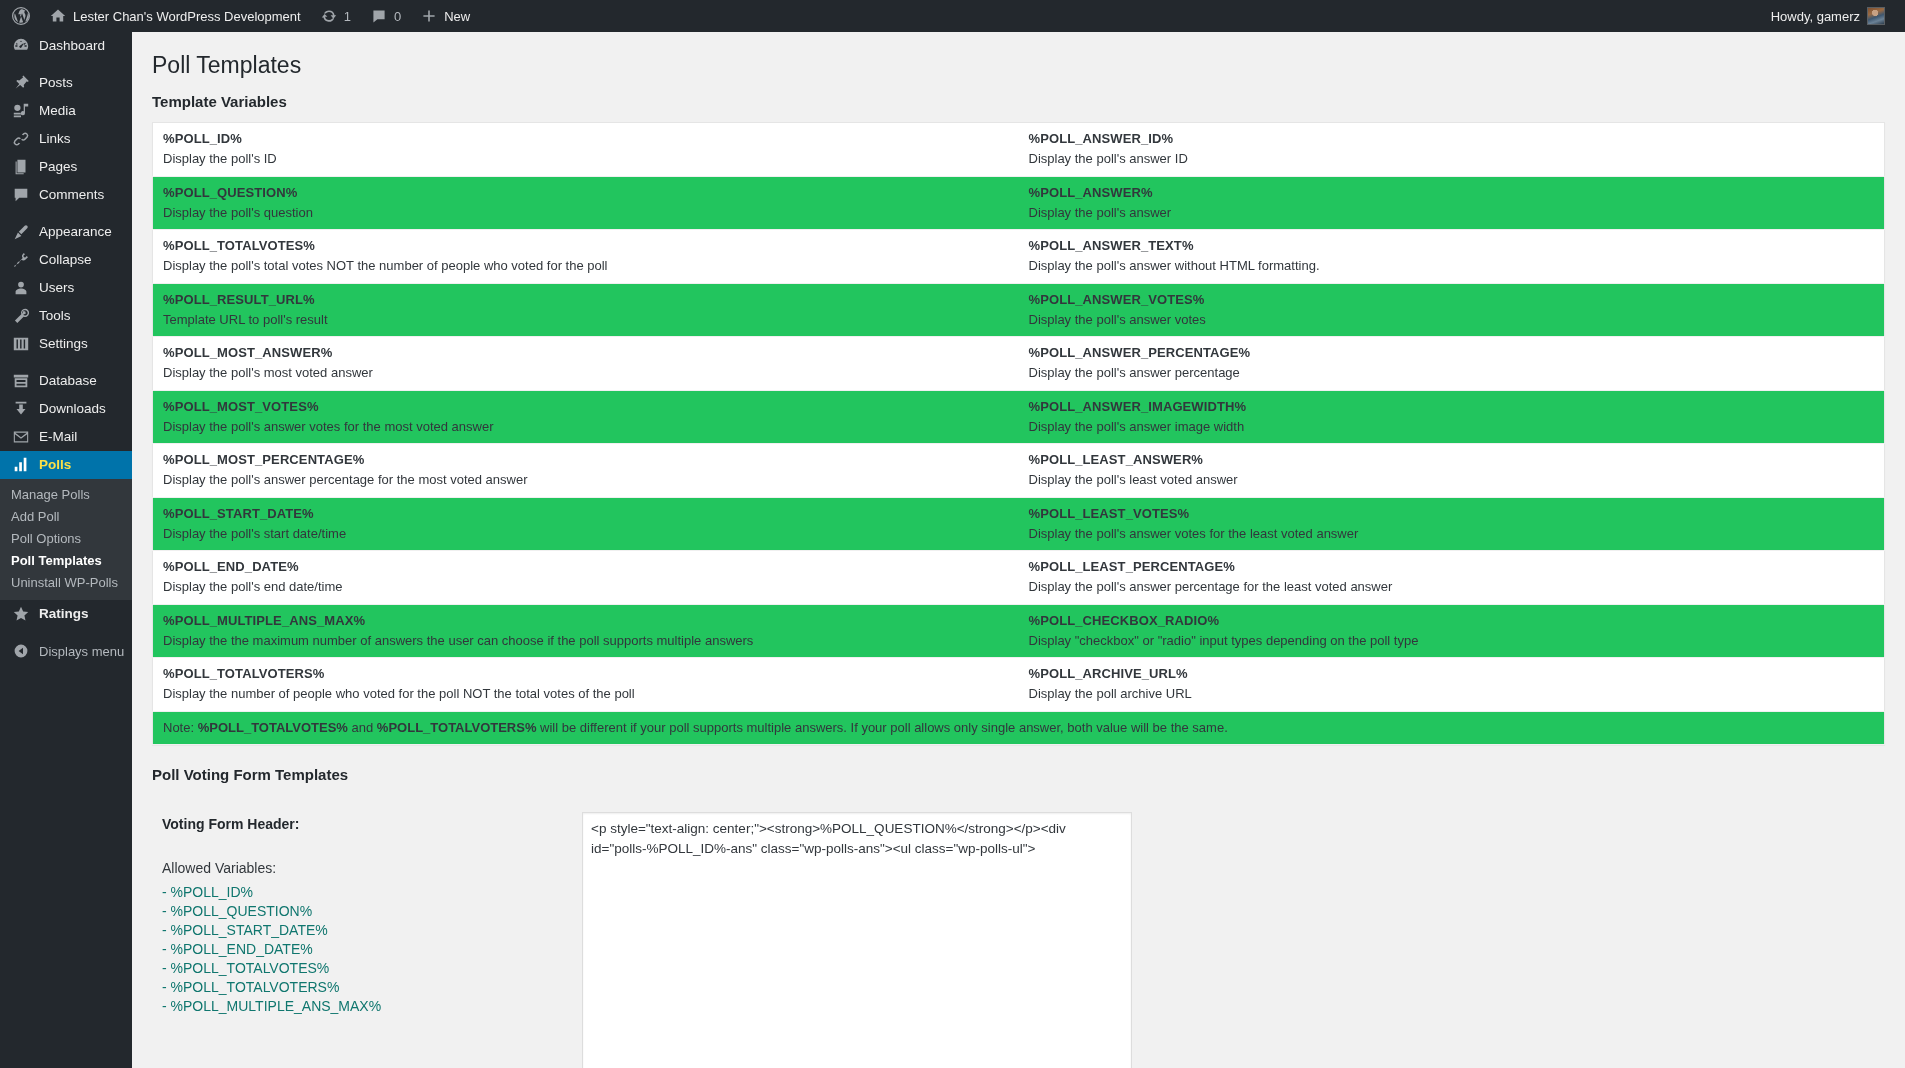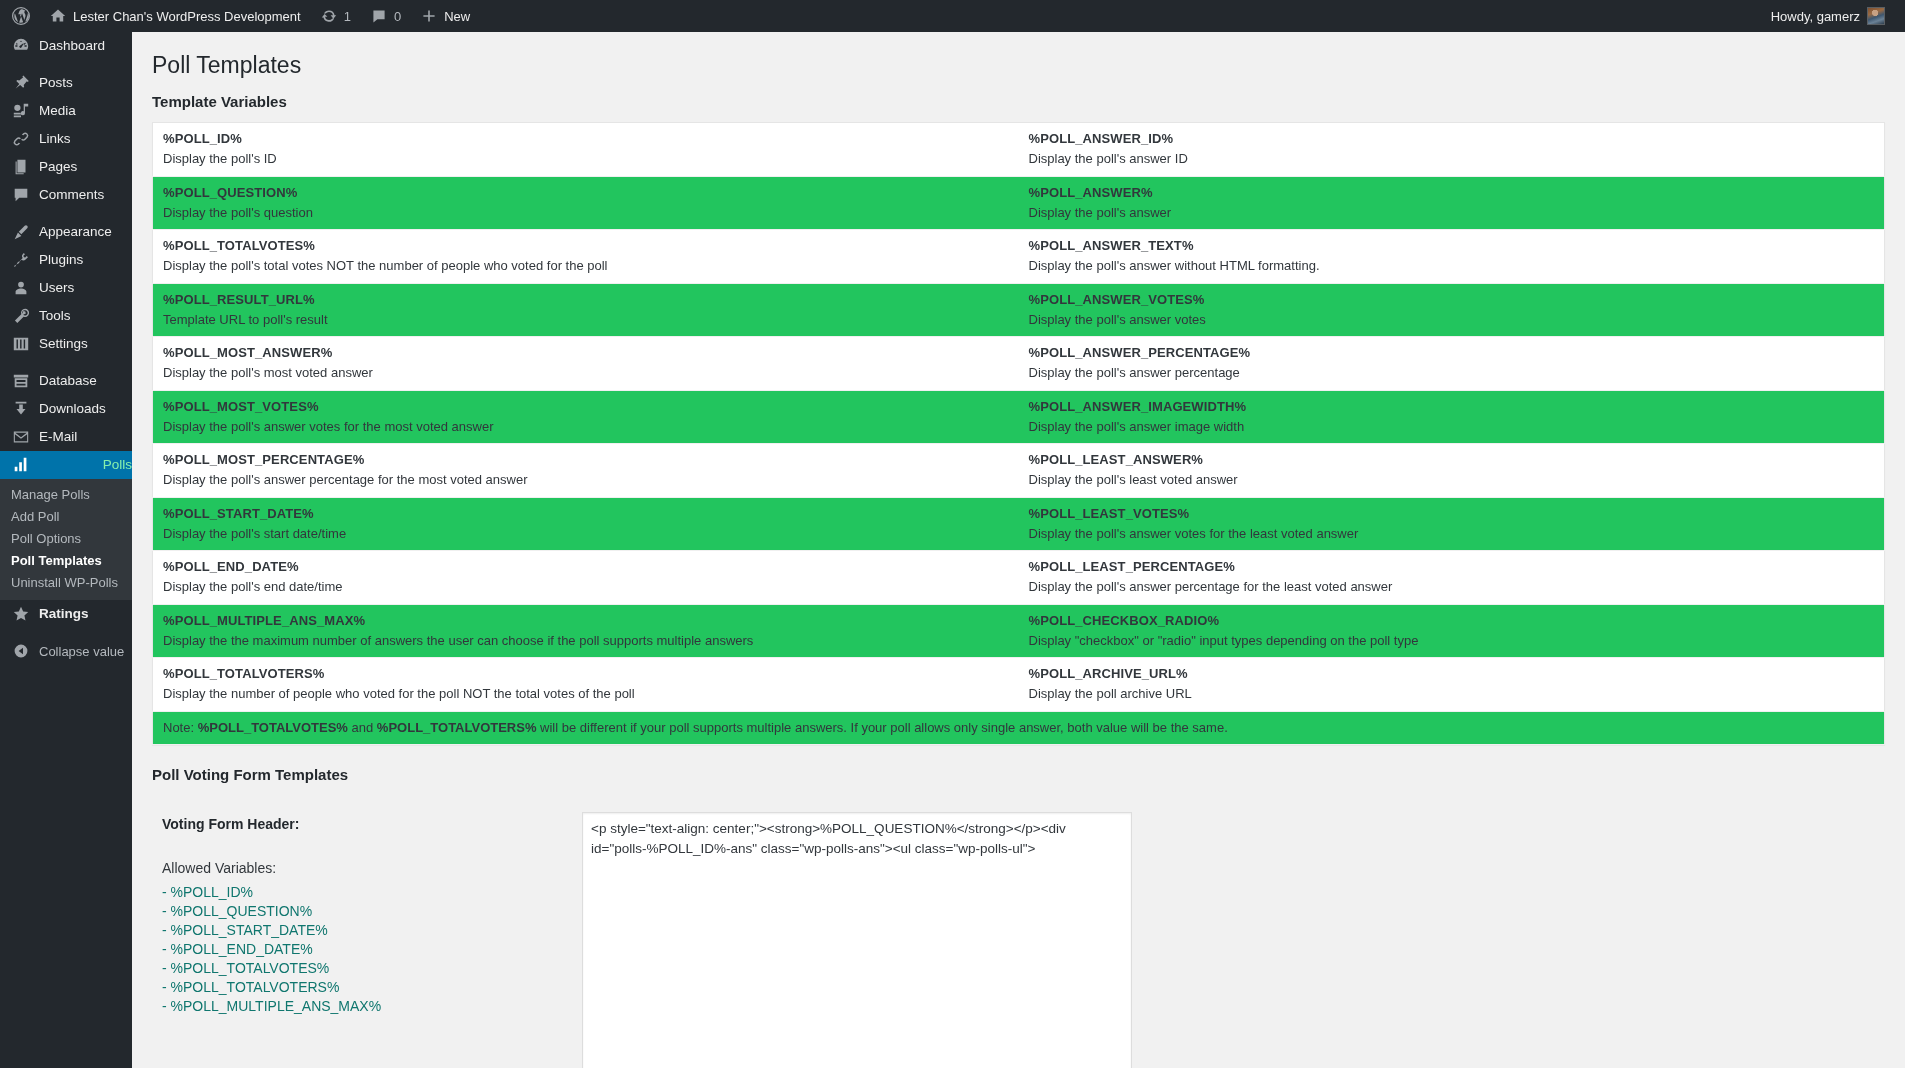--- a/index.html
+++ b/index.html
@@ -60,21 +60,21 @@
     font-weight: 400;
   }
   .menu-top .mi {
     width: 20px; height: 20px; margin-right: 8px;
     display: inline-flex; align-items: center; justify-content: center;
     fill: #a0a5aa; flex: 0 0 20px;
   }
   .menu-top .mi svg { display: block; }
   .menu-sep { height: 9px; }
   .menu-top.current {
-    background: #0073aa; color: #86efac; font-weight: 400; justify-content: space-between;
+    background: #0073aa; color: #fde047; font-weight: 700;
   }
   .menu-top.current .mi { fill: #fff; }
   .menu-top.current:after {
     content: ""; position: absolute; right: -8px; top: 50%;
     margin-top: -8px; border: 8px solid transparent;
     border-right-color: #f1f1f1;
   }
   .submenu { background: #32373c; padding: 5px 0 6px 0; }
   .submenu li {
     list-style: none;
@@ -284,21 +284,21 @@
       </span>
       <span>Appearance</span>
     </li>
 
     <li class="menu-top">
       <span class="mi">
         <svg width="18" height="18" viewBox="0 0 20 20">
             <path fill="inherit" d="M13.1 2.3l1.3 1.3-2 2 2 2 2-2 1.3 1.3-2.6 2.6a3.5 3.5 0 01-4.6.3L7.8 12.5l-.9-.9-3.6 6.2-1.1-1.1 6.2-3.6-.9-.9 4.4-4.4a3.5 3.5 0 01.3-4.6z"></path>
           </svg>
       </span>
-      <span>Plugins</span>
+      <span>Collapse</span>
     </li>
 
     <li class="menu-top">
       <span class="mi">
         <svg width="18" height="18" viewBox="0 0 20 20">
             <path fill="inherit" d="M10 3a3.2 3.2 0 100 6.4A3.2 3.2 0 0010 3zm0 7.6c-3 0-6 1.6-6 3.6V17h12v-2.8c0-2-3-3.6-6-3.6z"></path>
           </svg>
       </span>
       <span>Users</span>
     </li>
@@ -377,21 +377,21 @@
       </span>
       <span>Ratings</span>
     </li>
 
     <li class="collapse">
       <span class="mi">
         <svg width="16" height="16" viewBox="0 0 20 20">
             <path fill="inherit" d="M10 2a8 8 0 100 16 8 8 0 000-16zm2.5 4v8L7 10z"></path>
           </svg>
       </span>
-      <span>Collapse value</span>
+      <span>Displays menu</span>
     </li>
 
   </ul>
 </div>
 
 <div id="wpbody">
   <div class="wrap">
 
     <h1 class="page-title">Poll Templates</h1>
 

